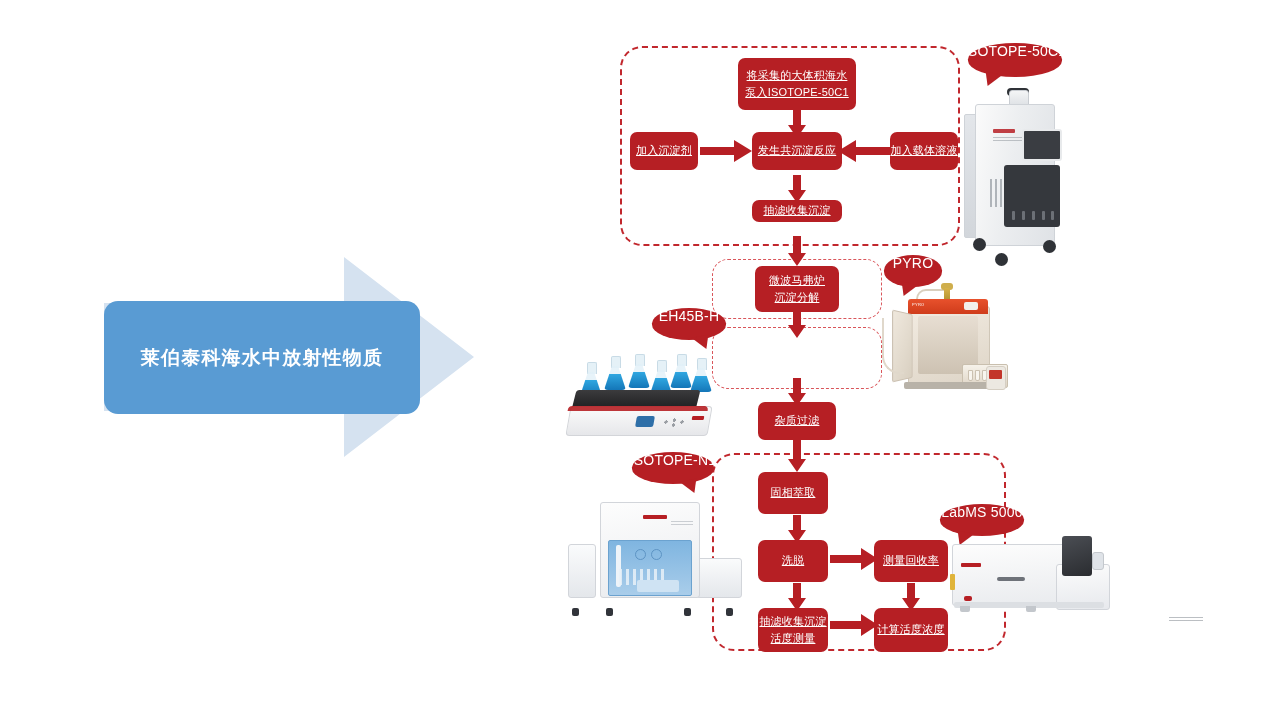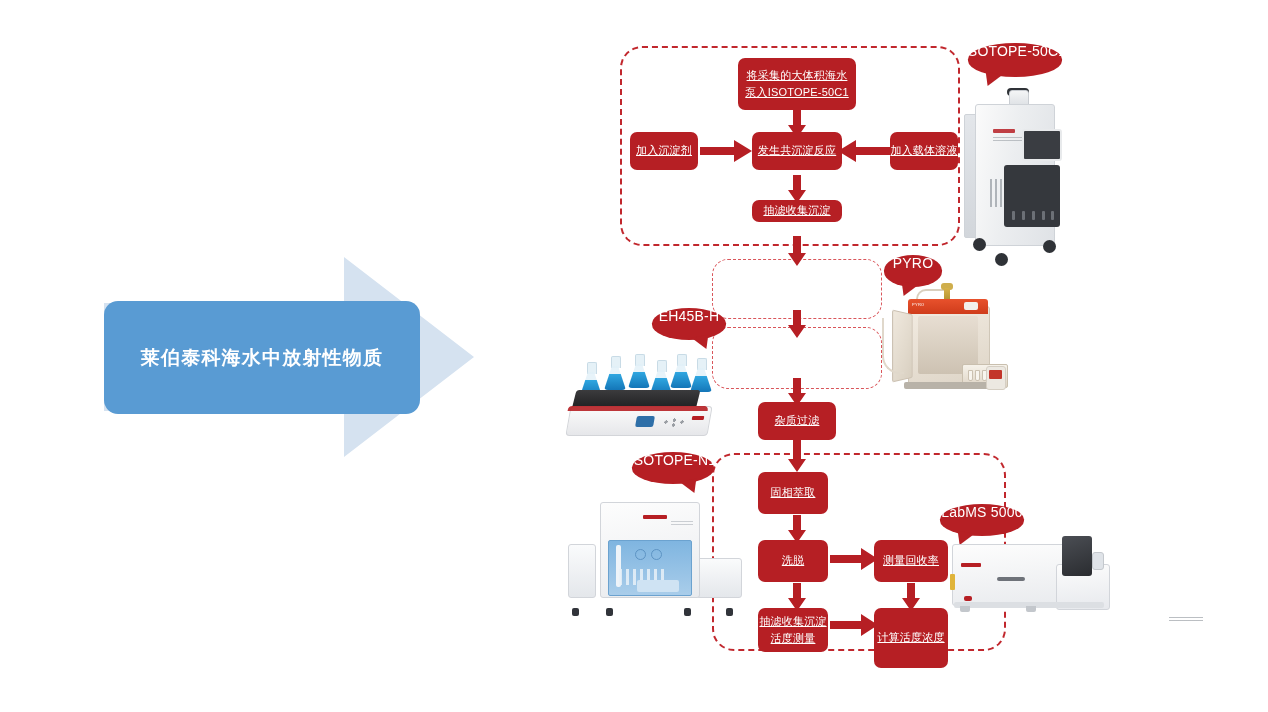--- a/index.html
+++ b/index.html
@@ -513,20 +513,24 @@
   </div>
 
   <div class="fbox" style="left:890px; top:132px; width:68px; height:38px;">
     <span class="ln">加入载体溶液</span>
   </div>
 
   <div class="fbox" style="left:752px; top:200px; width:90px; height:22px;">
     <span class="ln">抽滤收集沉淀</span>
   </div>
 
+  <div class="fbox" style="left:755px; top:266px; width:84px; height:46px;">
+    <span class="ln">微波马弗炉</span>
+    <span class="ln">沉淀分解</span>
+  </div>
 
 
   <div class="fbox" style="left:758px; top:402px; width:78px; height:38px;">
     <span class="ln">杂质过滤</span>
   </div>
 
   <div class="fbox" style="left:758px; top:472px; width:70px; height:42px;">
     <span class="ln">固相萃取</span>
   </div>
 
@@ -536,21 +540,21 @@
 
   <div class="fbox" style="left:874px; top:540px; width:74px; height:42px;">
     <span class="ln">测量回收率</span>
   </div>
 
   <div class="fbox" style="left:758px; top:608px; width:70px; height:44px;">
     <span class="ln">抽滤收集沉淀</span>
     <span class="ln">活度测量</span>
   </div>
 
-  <div class="fbox" style="left:874px; top:608px; width:74px; height:60px;">
+  <div class="fbox" style="left:874px; top:608px; width:74px; height:44px;">
     <span class="ln">计算活度浓度</span>
   </div>
 
   <div class="callout" style="left:968px; top:43px; width:94px; height:34px;">
     <span>ISOTOPE-50C1</span>
     <span class="tail tail-bl"></span>
   </div>
 
   <div class="callout" style="left:884px; top:255px; width:58px; height:32px;">
     <span>PYRO</span>

